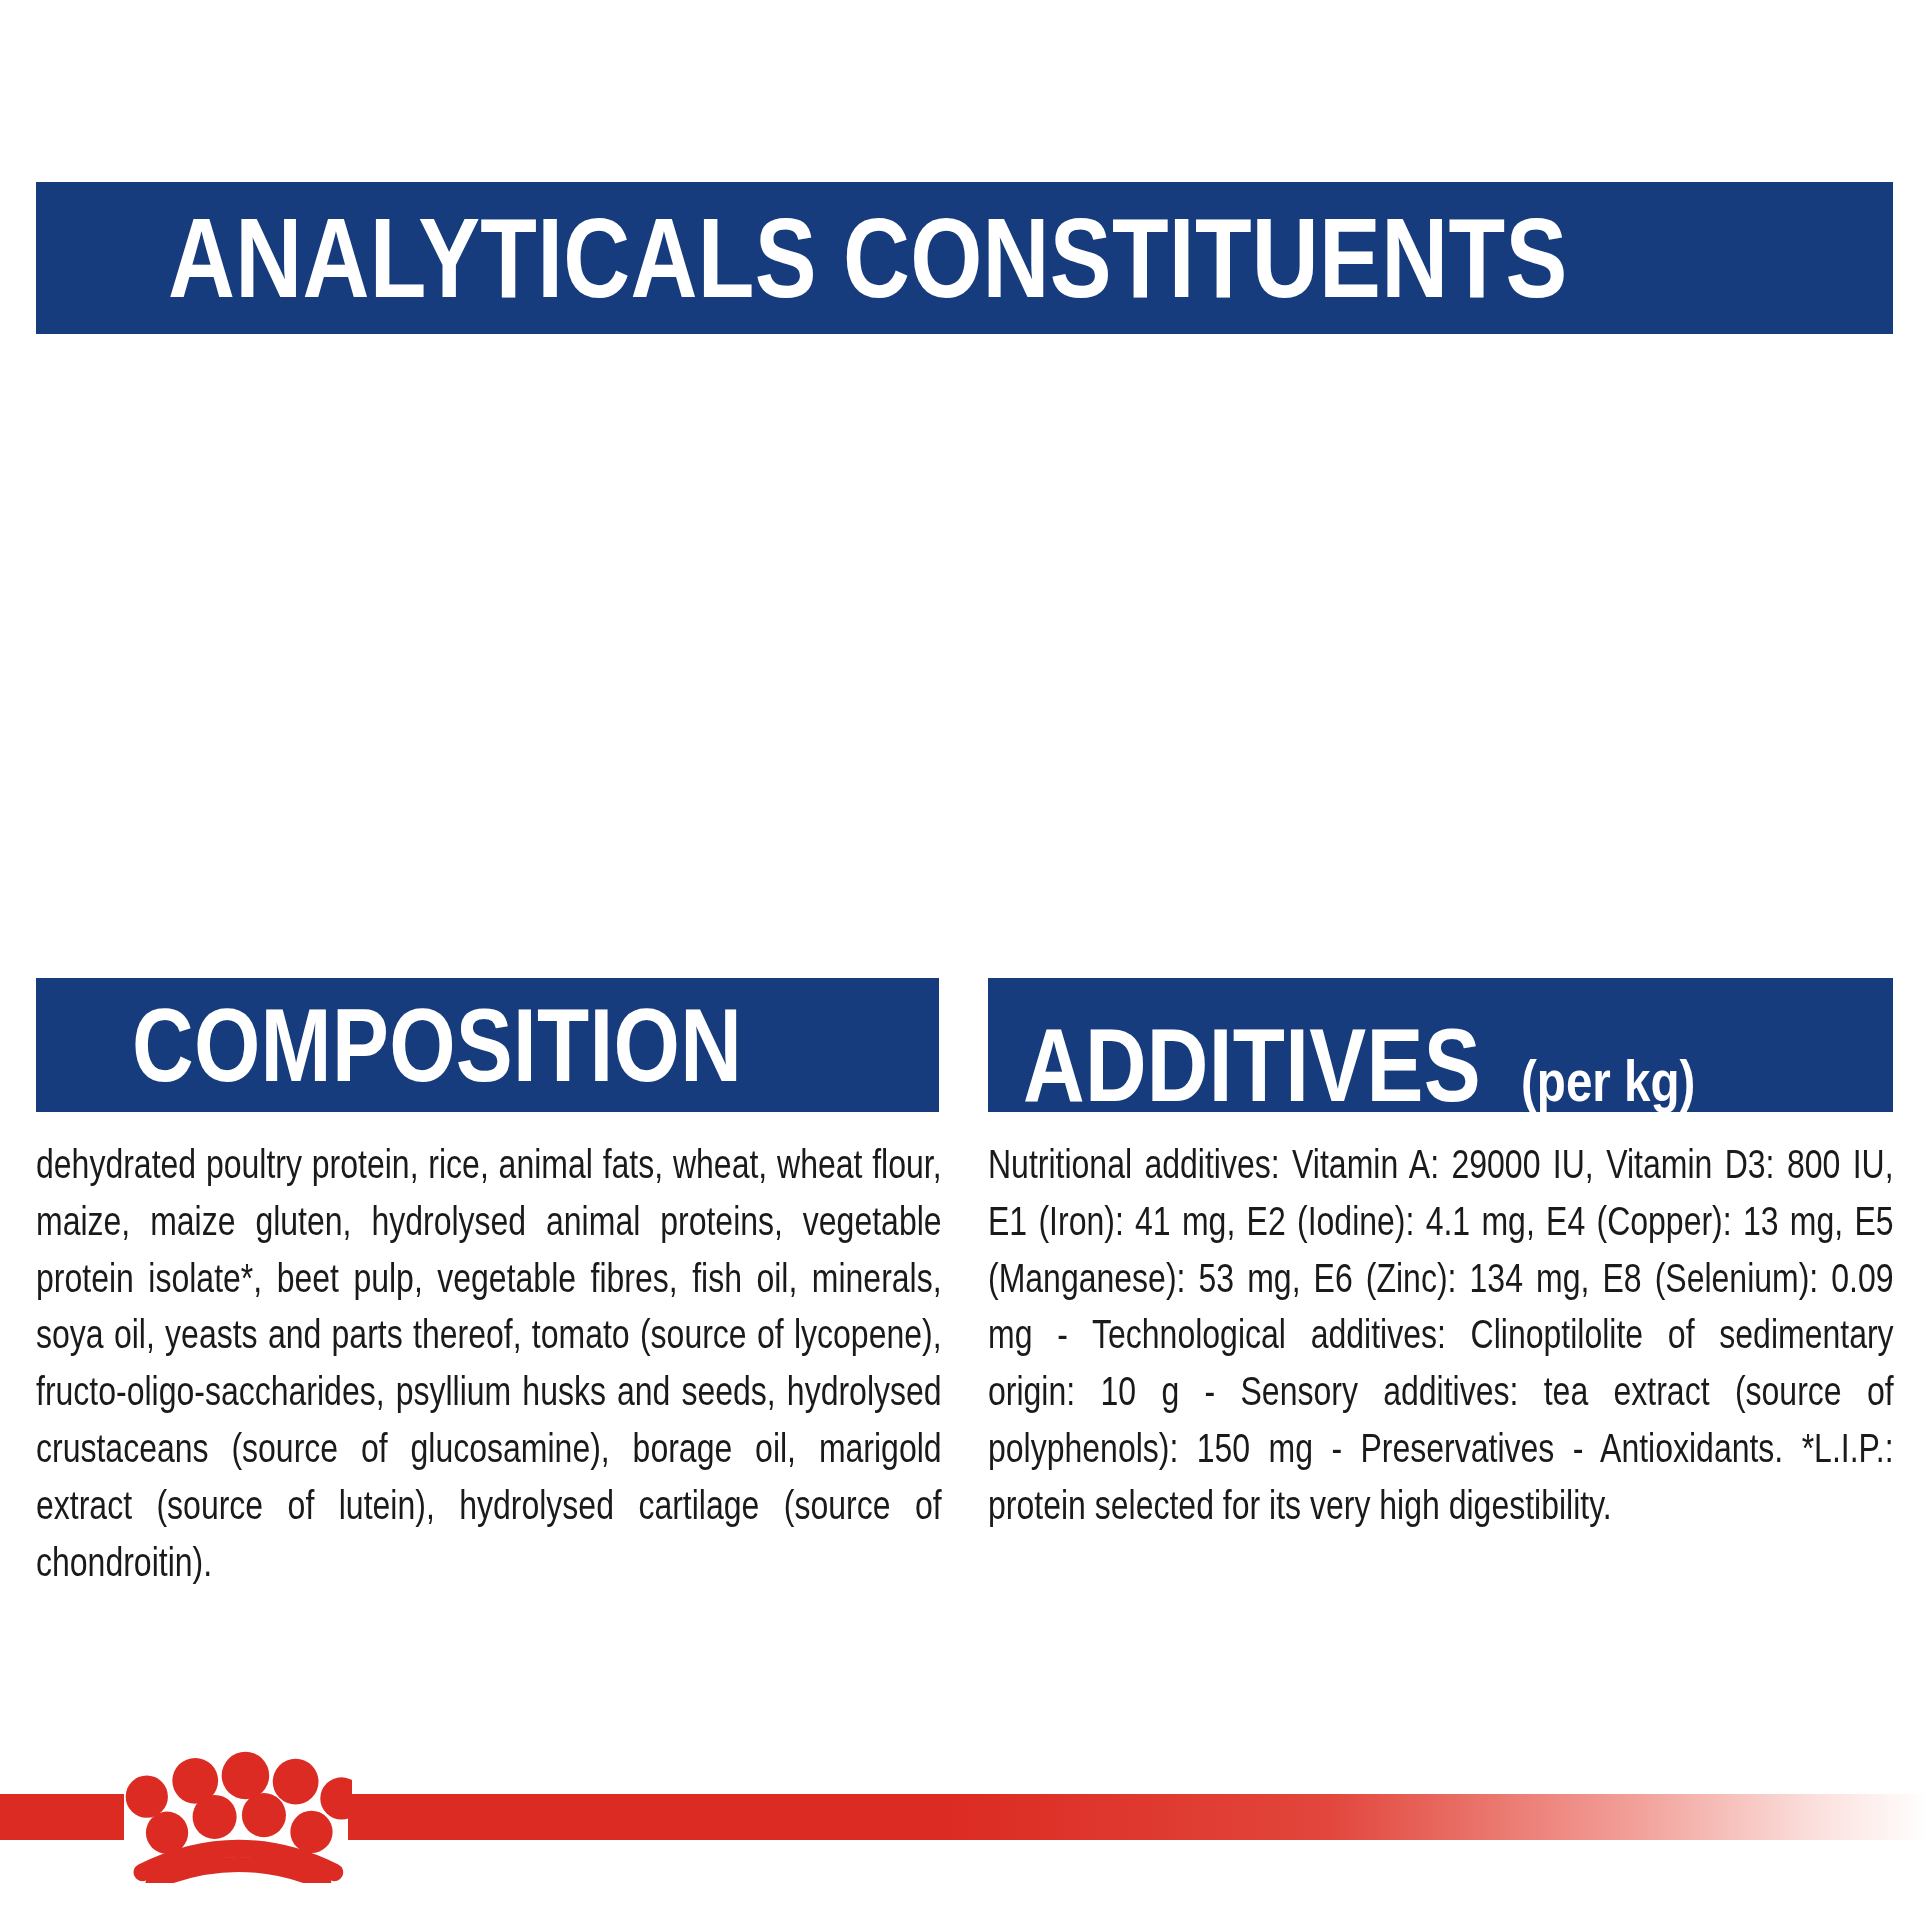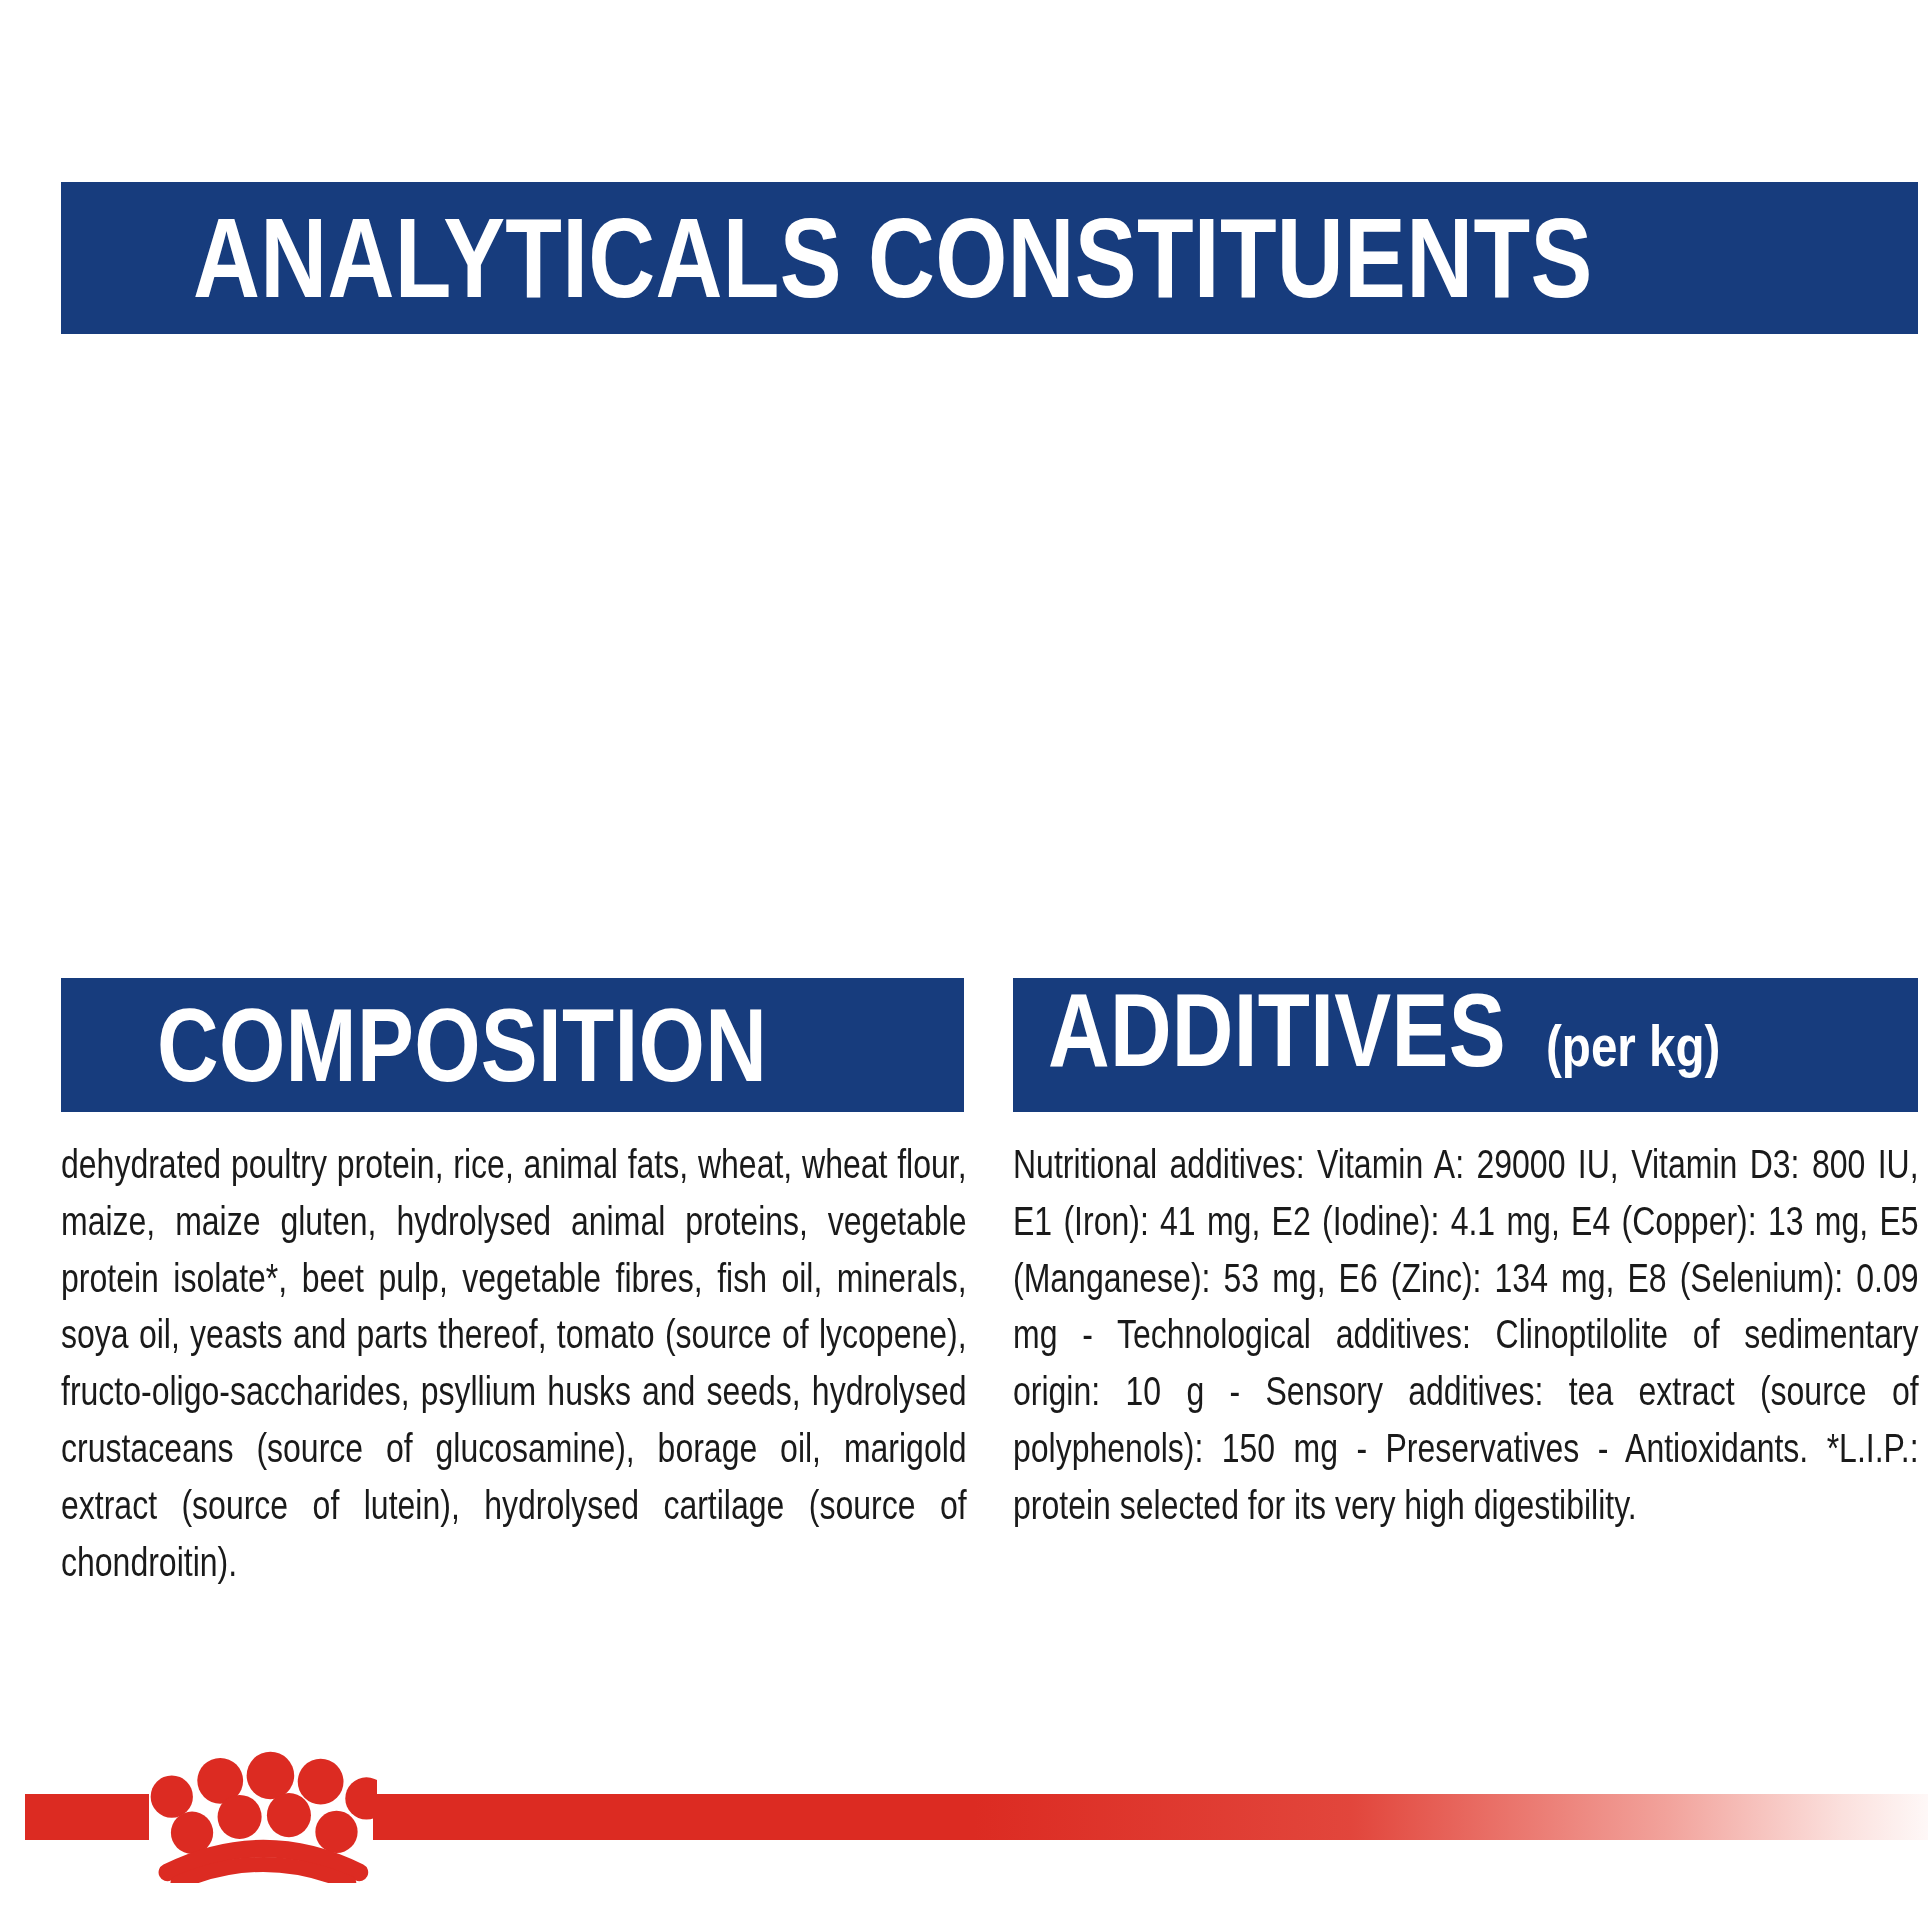--- a/index.html
+++ b/index.html
@@ -10,21 +10,20 @@
     background: #ffffff;
     font-family: "Liberation Sans", sans-serif;
     overflow: hidden;
   }
 
   .page {
     position: relative;
     width: 1606px;
     height: 1929px;
     background: #ffffff;
-    margin-left: 25px;
   }
 
   
   .banner {
     position: absolute;
     background: #173C7D;
     display: flex;
     align-items: center;
     overflow: hidden;
   }
@@ -58,20 +57,21 @@
   }
   #composition-banner .banner-title { font-size: 104px; }
 
   #additives-banner {
     left: 988px;
     top: 978px;
     width: 905px;
     height: 134px;
     padding-left: 35px;
     align-items: baseline;
+    padding-top: 35px;
   }
   #additives-banner .banner-title { font-size: 104px; }
   #additives-banner .banner-sub {
     color: #ffffff;
     font-weight: 700;
     font-size: 58px;
     transform: scaleX(0.82);
     transform-origin: left center;
     white-space: nowrap;
     margin-left: -60px;

